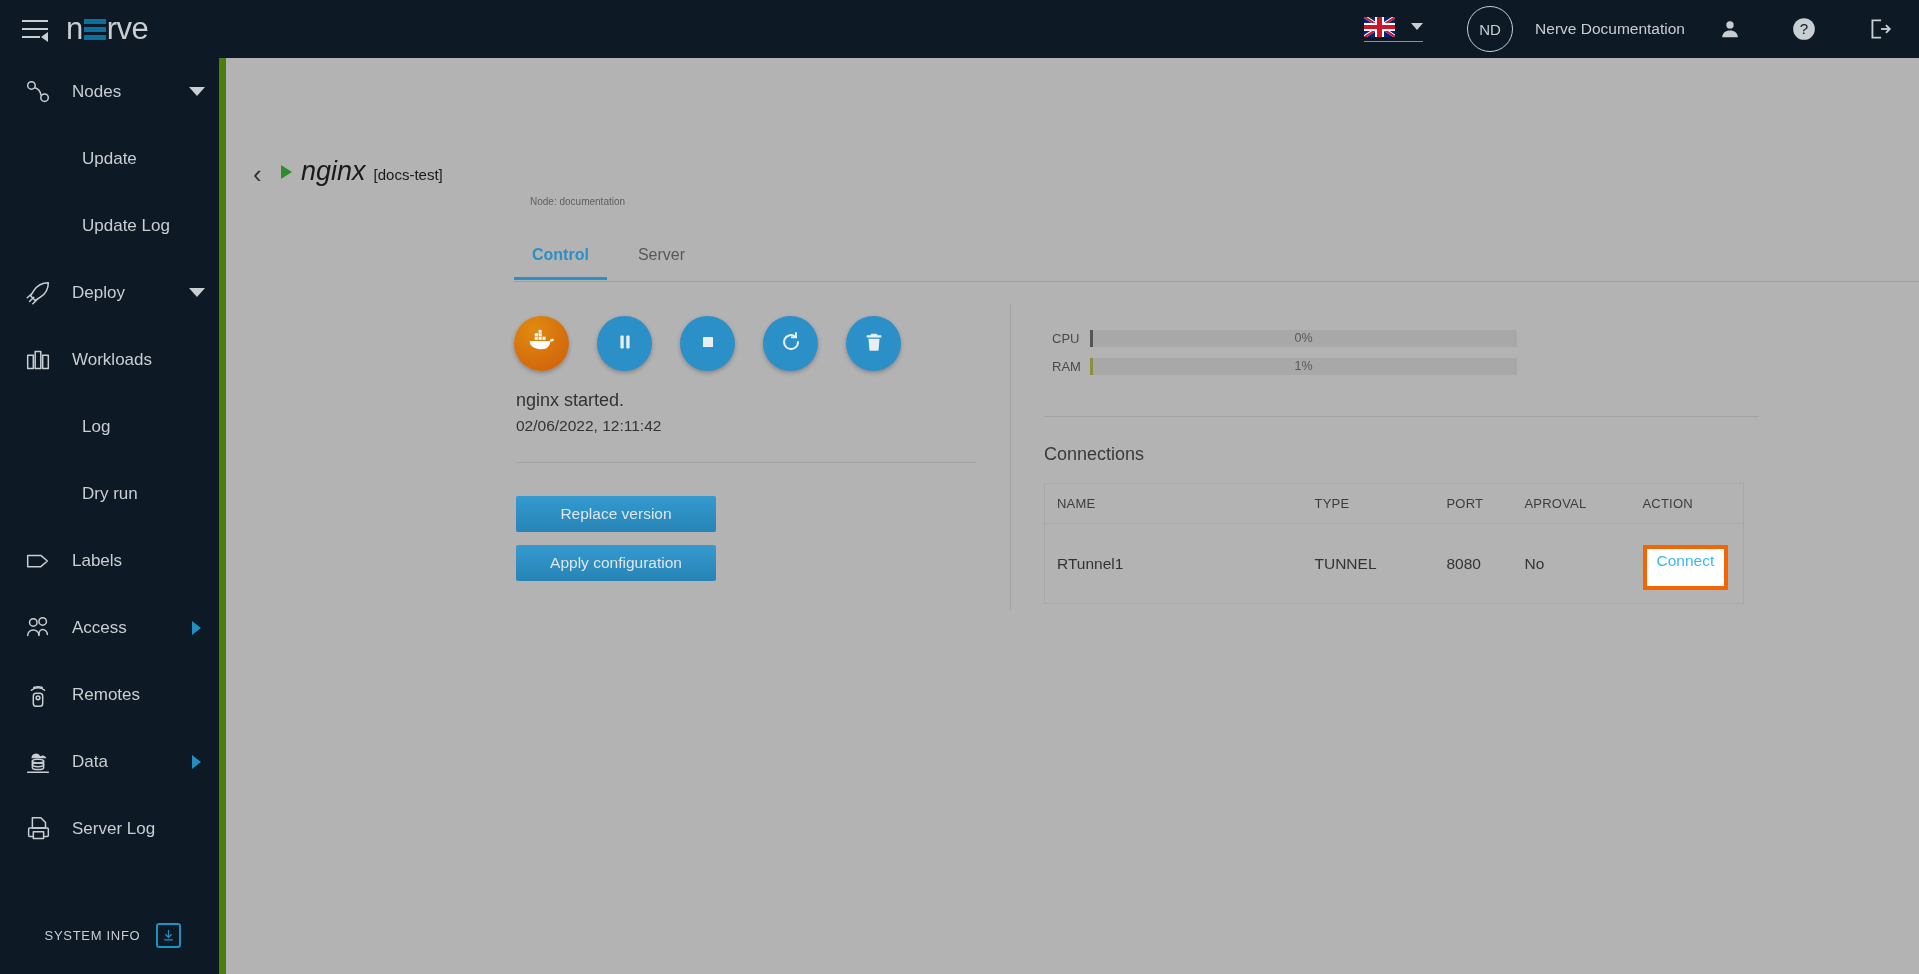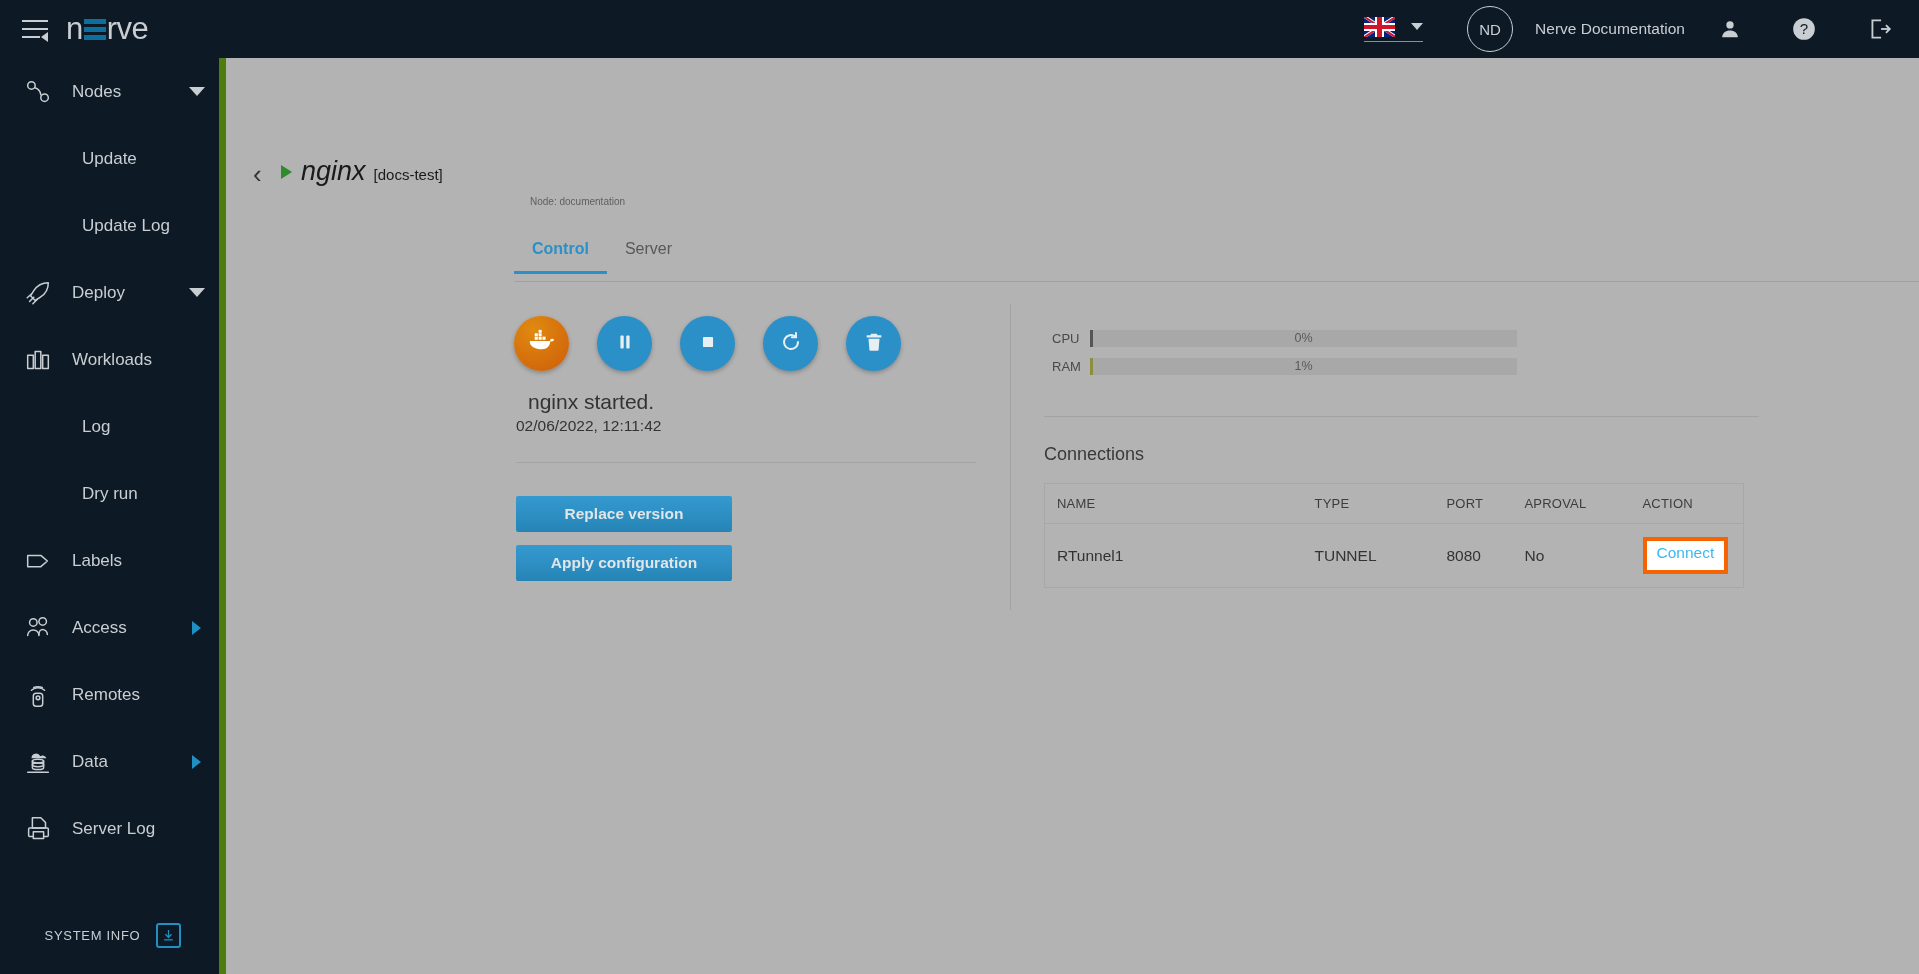--- a/index.html
+++ b/index.html
@@ -146,52 +146,53 @@
     border-top: 7px solid transparent; border-bottom: 7px solid transparent;
     border-left: 11px solid #2e8b2e; margin-right: 9px;
   }
   #wl-name { font-size: 27px; color: #1a1a1a; font-weight: 400; font-style: italic; }
   #wl-tag  { font-size: 15px; color: #1a1a1a; margin-left: 8px; }
   #node-line {
     position: absolute; left: 304px; top: 138px;
     font-size: 10px; color: #5f5f5f;
   }
   #tabs {
-    position: absolute; left: 288px; top: 182px;
+    position: absolute; left: 288px; top: 188px;
     display: flex;
+    gap: 13px;
   }
   .tab { font-size: 16px; color: #585858; padding: 0 18px 13px 18px; cursor: pointer; }
   .tab.active { color: #2b90c8; font-weight: bold; border-bottom: 3px solid #2b90c8; }
   #tabline {
     position: absolute; left: 288px; top: 223px; width: 1590px; height: 1px;
     background: #a0a0a0;
   }
 
   
   #ctrlrow { position: absolute; left: 288px; top: 258px; display: flex; align-items: center; }
   .cbtn {
     width: 55px; height: 55px; border-radius: 50%;
     display: flex; align-items: center; justify-content: center;
     margin-right: 28px; cursor: pointer;
     box-shadow: 0 2px 4px rgba(0,0,0,0.25);
   }
   .cbtn.blue { background: #2b90c8; }
   .cbtn.docker {
     background: radial-gradient(circle at 35% 25%, #e08a10 0%, #d2680b 75%);
   }
-  #status-msg  { position: absolute; left: 302px; top: 332px; font-size: 21px; color: #333; }
+  #status-msg  { position: absolute; left: 290px; top: 332px; font-size: 18px; color: #333; }
   #status-time { position: absolute; left: 290px; top: 359px; font-size: 15.5px; color: #333; }
   #leftdiv {
     position: absolute; left: 290px; top: 404px; width: 460px; height: 1px; background: #a3a3a3;
   }
   .abtn {
     position: absolute; left: 290px;
-    width: 216px; height: 36px;
+    width: 200px; height: 36px;
     background: linear-gradient(#359ad0, #2684b5);
-    color: #dfe6ea; font-size: 15.5px; font-weight: bold;
+    color: #dfe6ea; font-size: 15.5px; font-weight: normal;
     display: flex; align-items: center; justify-content: center;
     border: none; border-radius: 2px; cursor: pointer;
     font-family: "Liberation Sans", sans-serif;
   }
   #btn-replace { top: 438px; }
   #btn-apply   { top: 487px; }
   #vdiv {
     position: absolute; left: 784px; top: 246px; width: 1px; height: 306px; background: #a3a3a3;
   }
 
@@ -229,21 +230,22 @@
   }
   #conn-table .c-name { width: 258px; }
   #conn-table .c-type { width: 132px; }
   #conn-table .c-port { width: 78px; }
   #conn-table .c-appr { width: 118px; }
   #connect-cell { padding: 6px 0 6px 4px; }
   #connect-highlight {
     display: inline-block;
     background: #ffffff;
     border: 4px solid #f56400;
-    padding: 3px 10px 8px 10px;
+    padding: 3px 10px 16px 10px;
+    margin-top: 8px;
   }
   #connect-link {
     color: #3bb8f0; font-size: 15.5px; cursor: pointer; text-decoration: none;
   }
 </style>
 </head>
 <body>
 
 <div id="topbar">
   <div id="hamburger">

